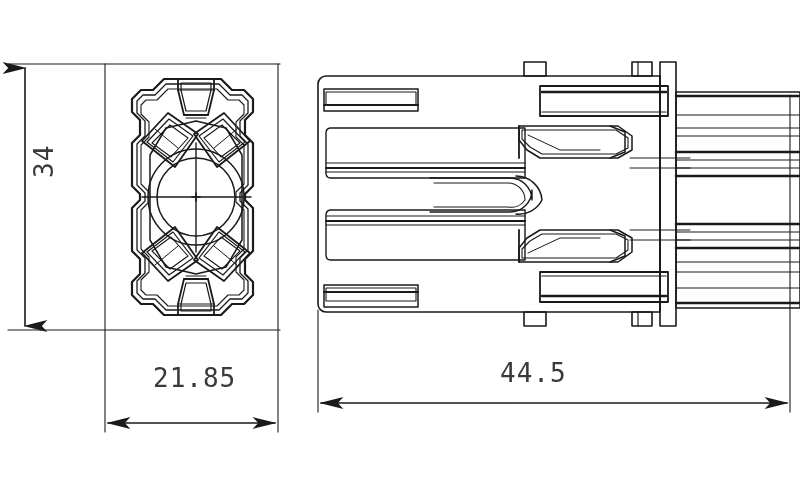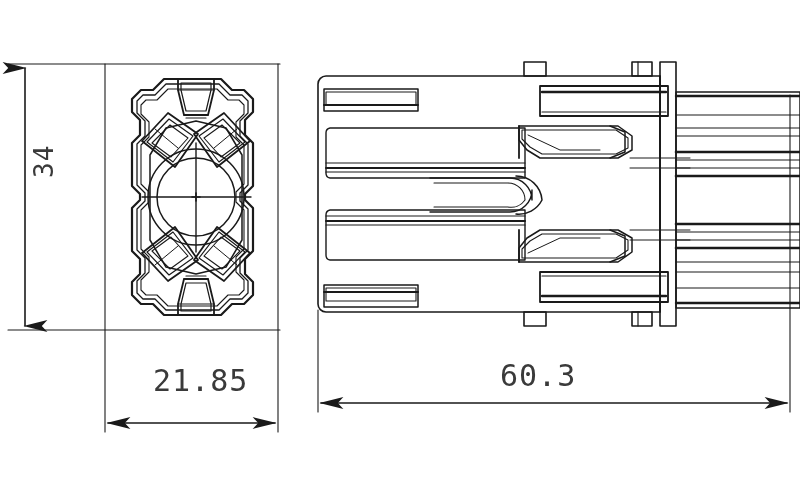--- a/index.html
+++ b/index.html
@@ -19,21 +19,21 @@
     position: absolute;
     left: 0;
     top: 0;
     width: 800px;
     height: 495px;
   }
   .dim-text {
     position: absolute;
     color: #3a3a3a;
     font-family: "DejaVu Sans Mono", monospace;
-    font-size: 30px;
+    font-size: 26px;
     letter-spacing: 1px;
     white-space: nowrap;
     user-select: none;
   }
   #dim-34-text {
     left: 29px;
     top: 178px;
     transform: rotate(-90deg);
     transform-origin: 0 0;
     font-size: 26px;
@@ -325,15 +325,15 @@
           <line x1="630" y1="240" x2="690" y2="240"></line>
         </g>
       </g>
     </g>
   </svg>
 
   <div class="dim-text" id="dim-34-text">34</div>
 
   <div class="dim-text" id="dim-2185-text">21.85</div>
 
-  <div class="dim-text" id="dim-603-text">60.3</div>
+  <div class="dim-text" id="dim-603-text">44.5</div>
 
 </div>
 
 </body></html>

